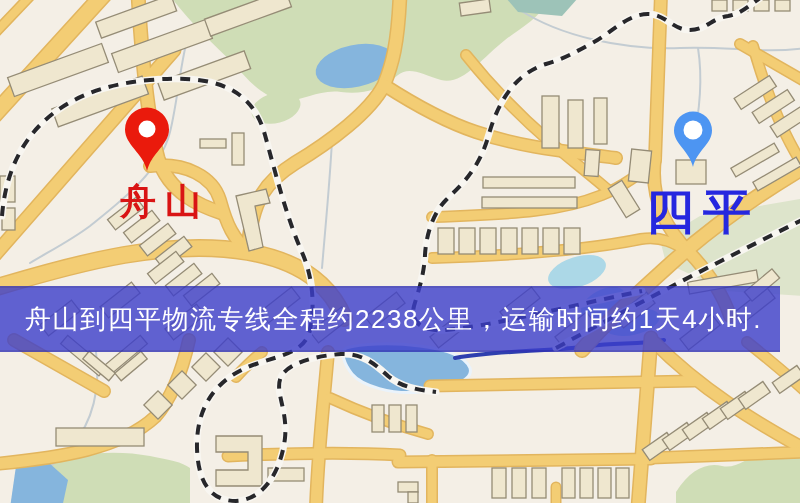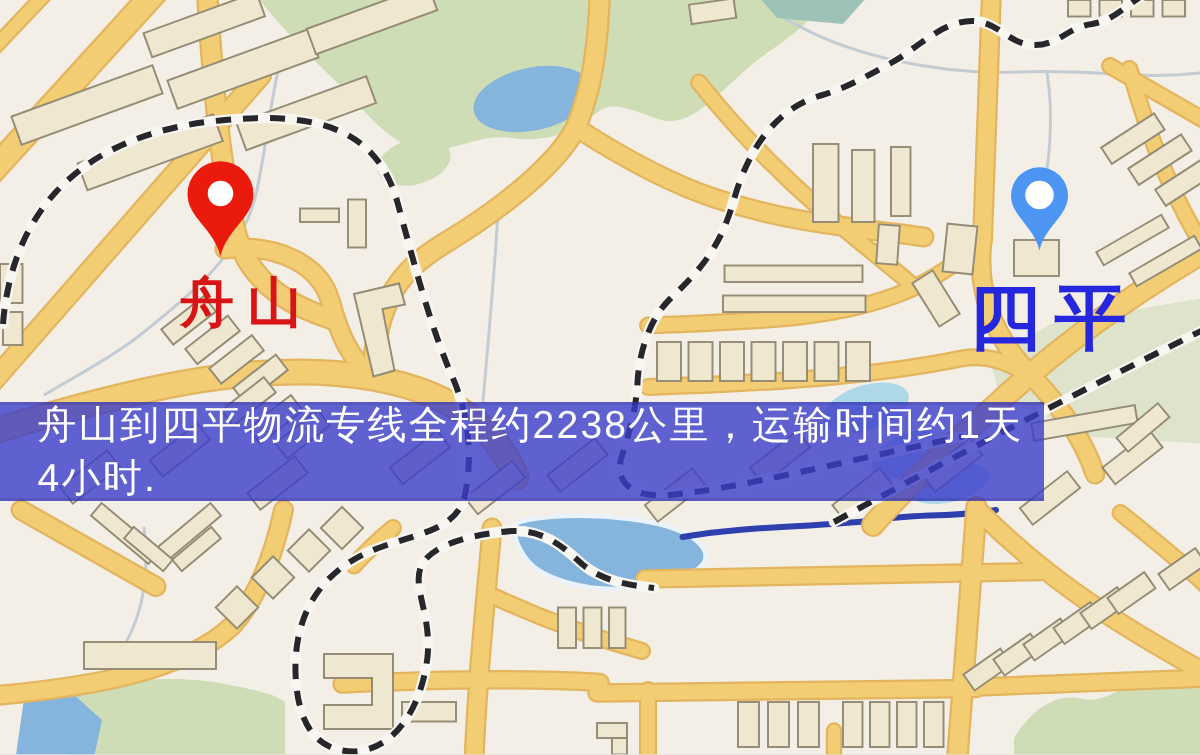--- a/index.html
+++ b/index.html
@@ -25,21 +25,21 @@
   .pin{position:absolute;transform:translate(-50%,-100%);line-height:0;}
   .pin.origin{left:147px;top:173px;}
   .pin.dest{left:693px;top:169px;}
 
   
   .place-label{position:absolute;white-space:nowrap;z-index:4;}
   .place-label.origin{left:88px;top:178px;font-family:"DejaVu Serif",serif;font-weight:700;font-size:36px;letter-spacing:9px;color:var(--origin-label,#d91414);margin-left:32px;}
   .place-label.dest{left:646px;top:180px;font-family:"DejaVu Serif",serif;font-weight:600;font-size:48px;letter-spacing:9px;color:var(--destination-label,#2527df);}
 
   
-  .banner{position:absolute;left:0;top:268px;width:696px;height:66px;z-index:6;display:flex;align-items:center;}
+  .banner{position:absolute;left:0;top:286px;width:780px;height:66px;z-index:6;display:flex;align-items:center;}
   .banner::before{content:"";position:absolute;inset:0;background:var(--banner-overlay,#3c3ecb);opacity:.8;border-top:2px solid rgba(30,30,140,.35);border-bottom:2px solid rgba(30,30,140,.35);}
   .banner span{position:relative;z-index:1;padding-left:25px;font-size:26px;letter-spacing:1.5px;color:var(--banner-text,#ffffff);}
 </style>
 </head>
 <body>
 
 <div class="stage">
 
   <svg class="mapart" width="800" height="503" viewBox="0 0 800 503">
     <defs>

